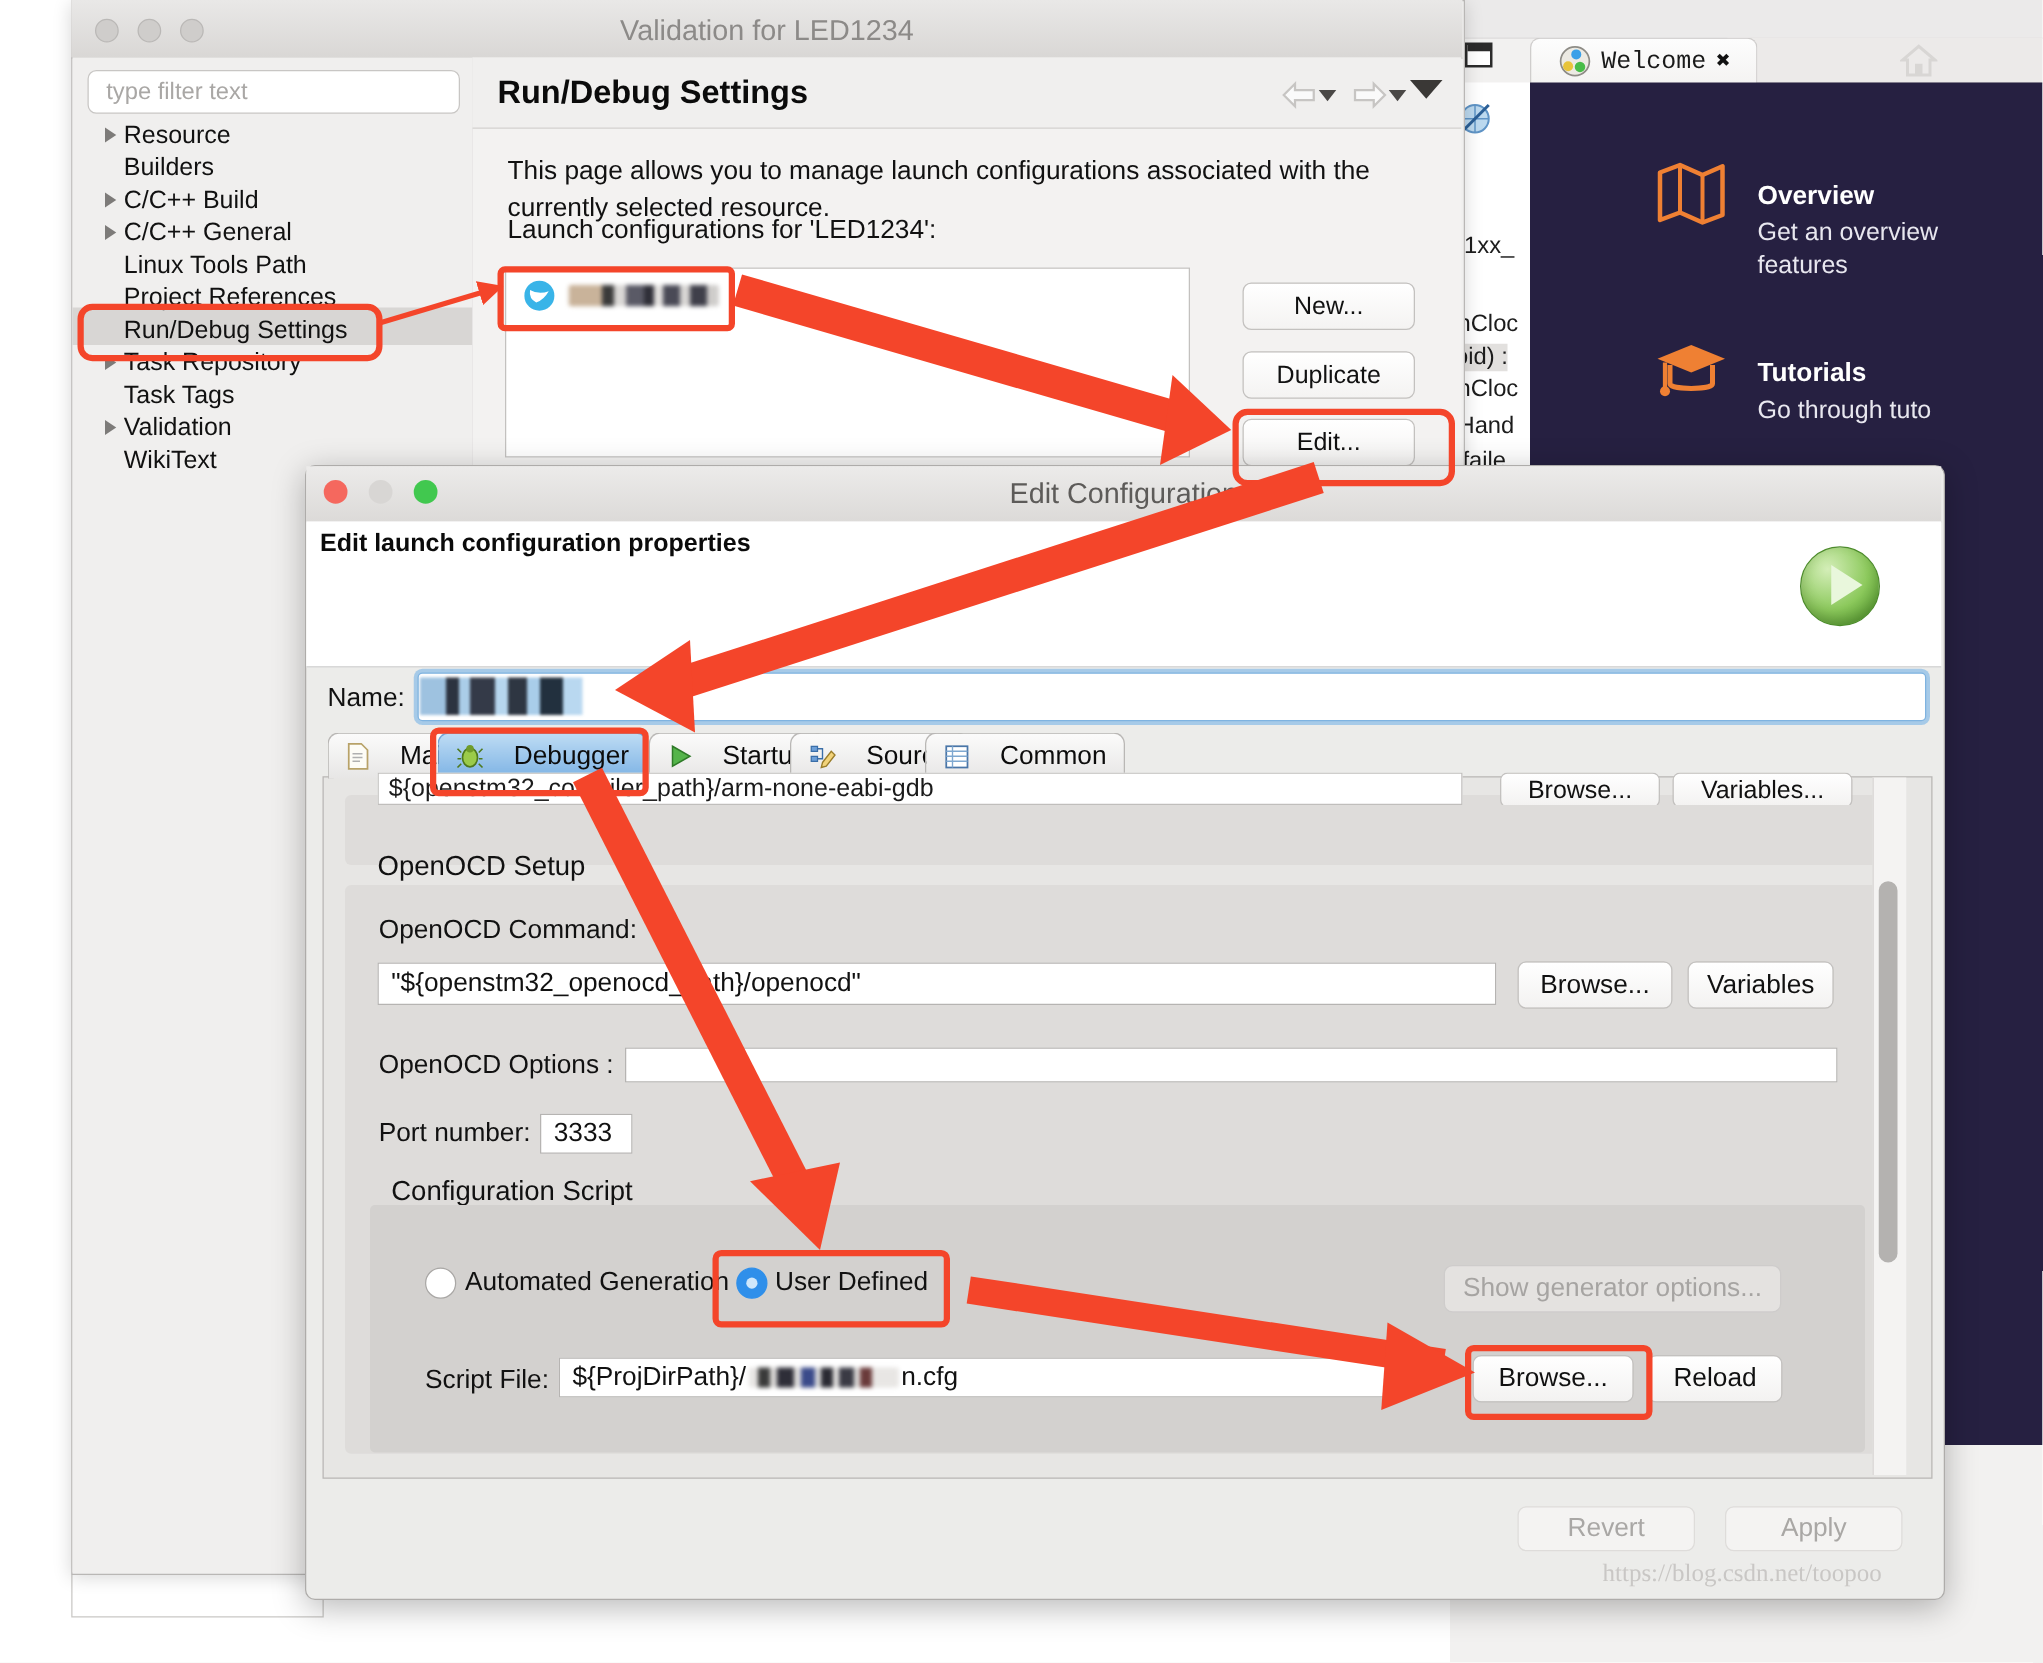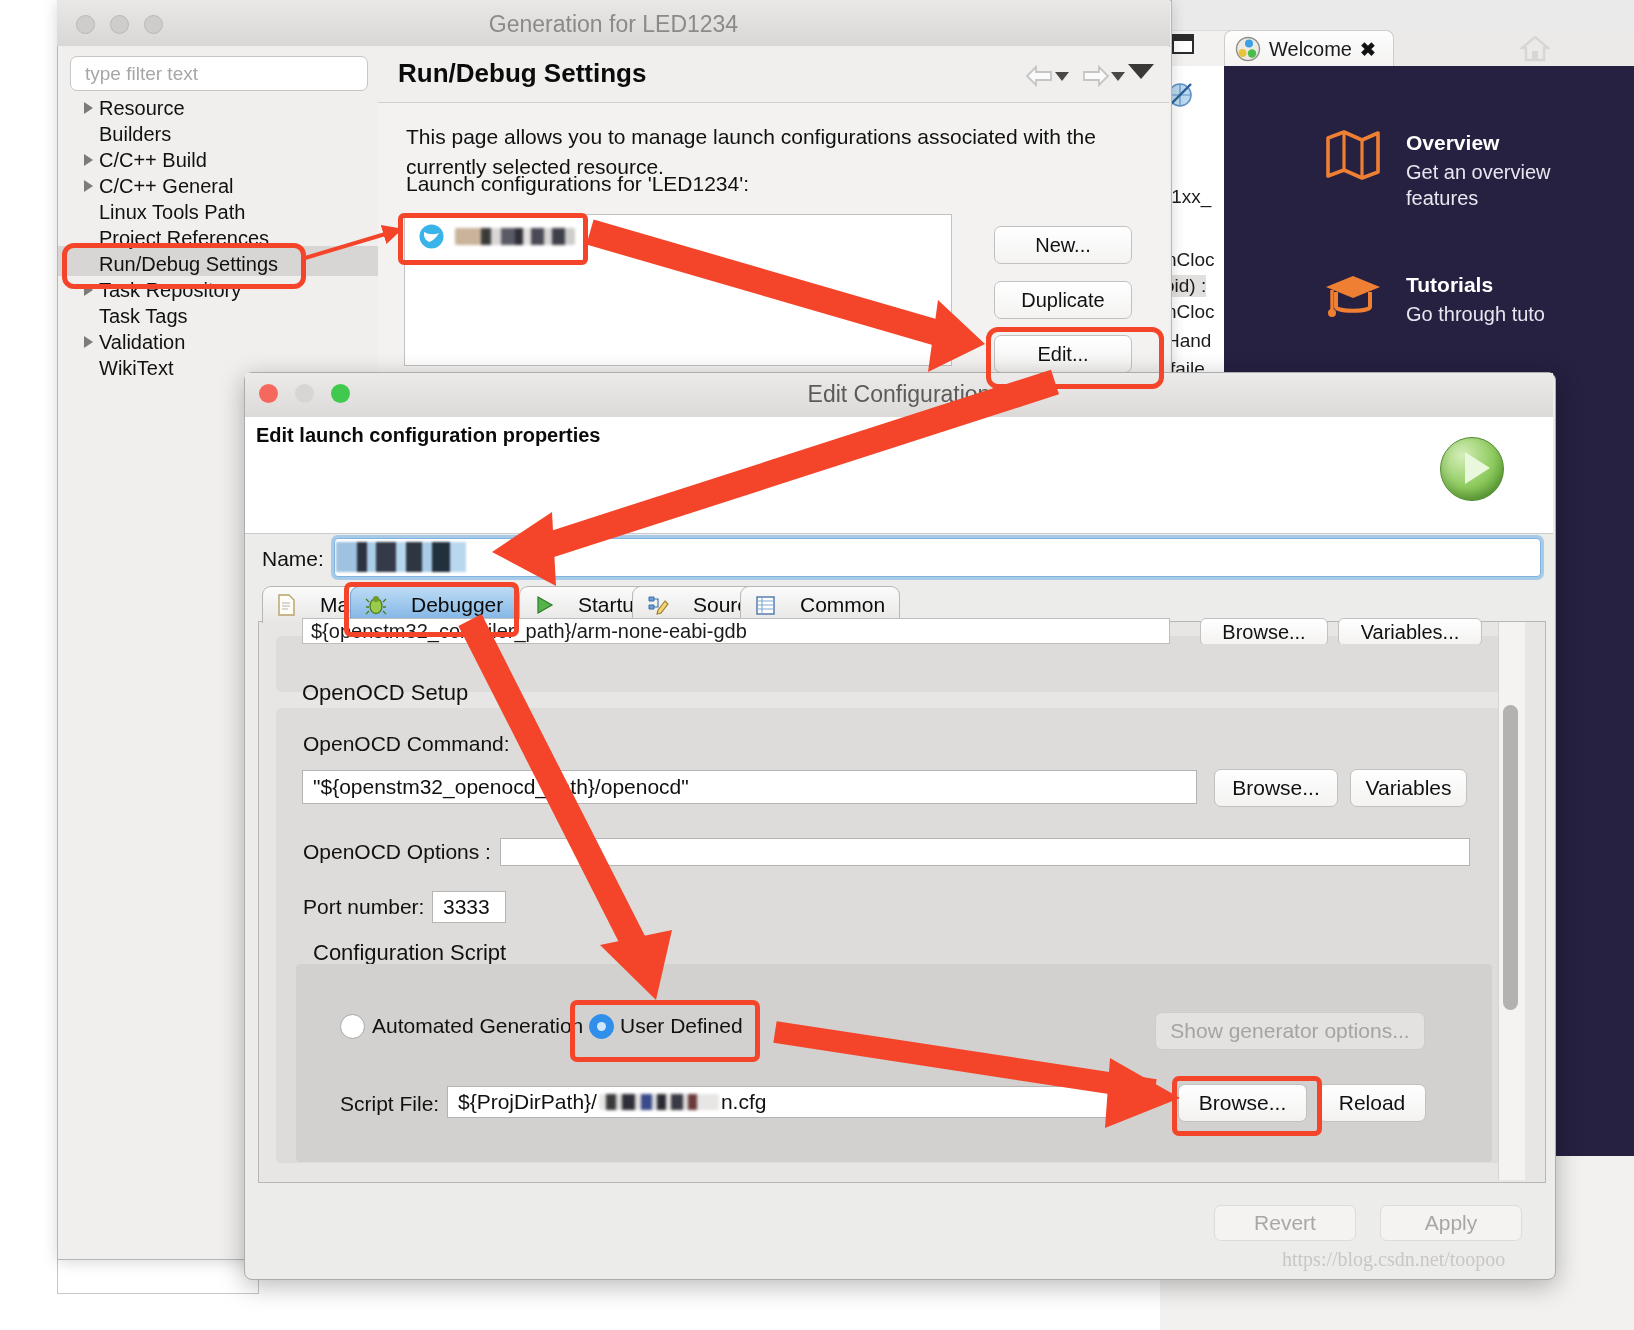--- a/index.html
+++ b/index.html
@@ -11,29 +11,29 @@
   
   #ide-bg{left:1160px;top:0;width:474px;height:1330px;background:#f2f1f0;}
   #ide-toolbar-strip{left:1160px;top:0;width:474px;height:30px;background:#ebeaea;border-bottom:1px solid #dedcdb;}
   #ide-perspective-btn{left:1172px;top:34px;width:26px;height:26px;}
   #ide-persp-icon{width:22px;height:20px;border:2px solid #2b2b2b;box-sizing:border-box;background:#fff;}
   #ide-persp-icon::before{content:"";display:block;height:5px;background:#2b2b2b;}
 
   #welcome-tab{left:1224px;top:30px;width:158px;height:36px;
     background:linear-gradient(#fdfdfd,#f4f3f2);
     border:1px solid #cfcdcc;border-bottom:none;
-    border-radius:8px 8px 0 0;display:flex;align-items:center;padding-left:10px;gap:8px;}
+    border-radius:8px 8px 0 0;display:flex;align-items:center;padding-left:22px;gap:8px;font-family:Liberation Mono, monospace;}
   .wtab-label{font-size:20px;color:#1a1a1a;font-weight:400;}
   #welcome-close{font-size:19px;color:#111;line-height:1;font-weight:700;}
   #welcome-tabstrip{left:1382px;top:30px;width:252px;height:36px;background:#eceae9;border-bottom:1px solid #cfcdcc;}
   #home-icon{left:1520px;top:34px;width:30px;height:28px;opacity:.25;}
 
   #welcome-body{left:1224px;top:66px;width:410px;height:1090px;background:#262041;}
   .welcome-entry{position:absolute;display:flex;gap:24px;align-items:flex-start;}
-  .we-title{color:#ffffff;font-size:21px;font-weight:bold;line-height:1.28;margin:2px 0 2px 0;}
+  .we-title{color:#ffffff;font-size:21px;font-weight:bold;line-height:1.28;margin:16px 0 2px 0;}
   .we-sub{color:#e8e7ef;font-size:20px;line-height:1.3;}
 
   
   #editor-sliver{left:1160px;top:66px;width:64px;height:1090px;background:#ffffff;border-right:1px solid #d6d4d3;}
   .code-frag{position:absolute;font-family:"Liberation Sans",sans-serif;font-size:19px;color:#1c1c1c;white-space:nowrap;}
   #globe-strike{left:1165px;top:80px;width:30px;height:30px;}
 
   
   #props-win{left:57px;top:0px;width:1113px;height:1258px;background:#f0efee;
              border:1px solid #b9b7b5;box-shadow:0 2px 14px rgba(0,0,0,.16);}
@@ -214,21 +214,21 @@
 <div id="cbuild">33:15 Build Fini</div>
 <div class="abs" id="console-mask"></div>
 <div class="abs" id="help-panel"></div>
 <div class="abs" id="help-icon">?</div>
 
 <div class="abs" id="props-win"></div>
 <div class="abs" id="props-titlebar"></div>
 <div class="traffic abs" style="left:76px;"></div>
 <div class="traffic abs" style="left:110px;"></div>
 <div class="traffic abs" style="left:144px;"></div>
-<div class="abs" id="props-title">Generation for LED1234</div>
+<div class="abs" id="props-title">Validation for LED1234</div>
 
 <div class="abs" id="props-sidebar"></div>
 <div class="abs" id="sel-row"></div>
 <div class="abs" id="filter-box">
   <span id="filter-ph">type filter text</span>
 </div>
 
 <div class="tree-item" style="top:95px;">
   <span class="tri"></span>
   <span>Resource</span>

